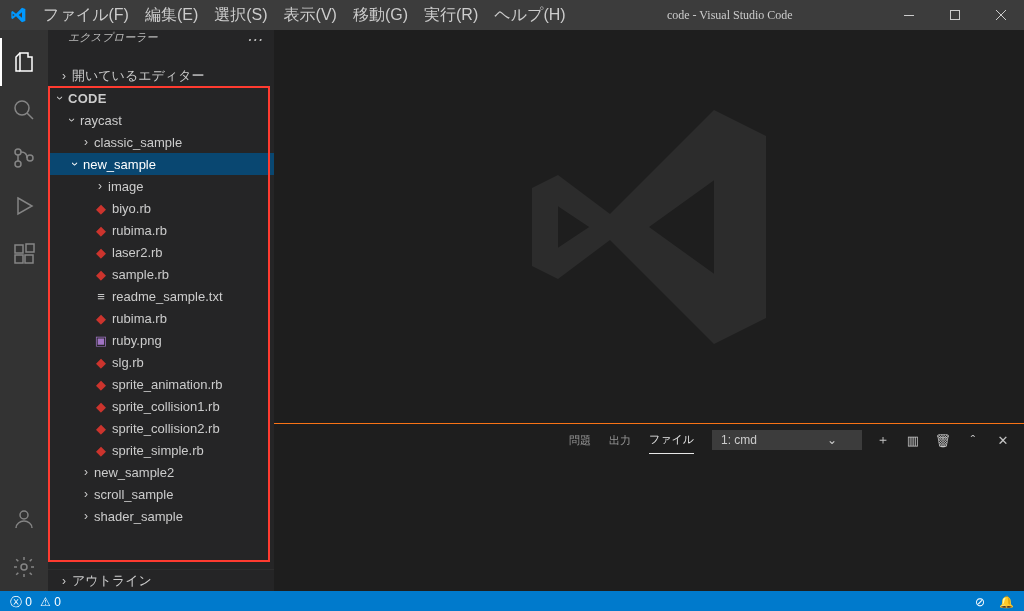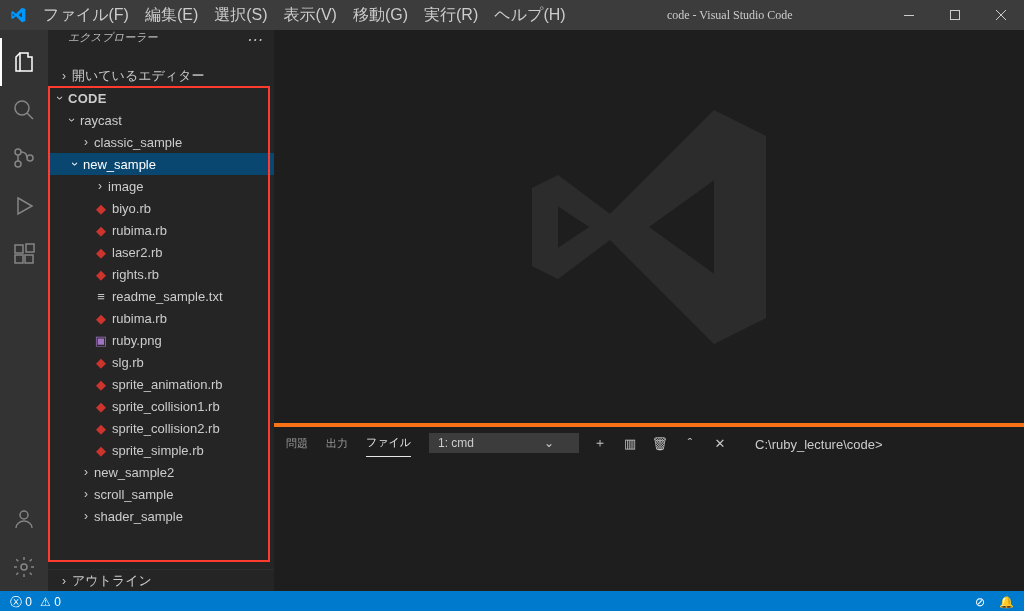--- a/index.html
+++ b/index.html
@@ -33,21 +33,21 @@
 .txt-ic { color: #c5c5c5; }
 .png-ic { color: #a074c4; }
 .folder-label { font-weight: 600; letter-spacing: 0.3px; }
 
 .highlight-box { position: absolute; border: 2px solid #ff3b30; pointer-events: none; }
 
 .editor-area { flex: 1; background: #1e1e1e; display: flex; flex-direction: column; }
 .editor-bg { flex: 1; display: flex; justify-content: center; align-items: center; }
 .vs-bg-logo { opacity: 0.06; }
 
-.panel { height: 168px; border-top: 4px solid #f97316; display: flex; flex-direction: row; }
+.panel { height: 168px; border-top: 1px solid #f97316; display: flex; flex-direction: column; align-items: flex-end; }
 .panel-tabs { height: 33px; display: flex; align-items: center; padding: 0 12px; gap: 18px; border-bottom: 1px solid #1e1e1e; }
 .panel-tab { color: #969696; font-size: 11px; padding: 6px 0; }
 .panel-tab.active { color: #e7e7e7; border-bottom: 1px solid #e7e7e7; }
 .panel-right { margin-left: auto; display: flex; align-items: center; gap: 12px; }
 .term-select { background: #3c3c3c; color: #cccccc; border: 1px solid #3c3c3c; padding: 2px 24px 2px 8px; font-size: 12px; position: relative; width: 150px; display: flex; align-items: center; justify-content: space-between; }
 .panel-icon { color: #c5c5c5; width: 18px; text-align: center; }
 .terminal-body { flex: 1; padding: 8px 14px; font-family: Consolas, monospace; font-size: 13px; color: #cccccc; line-height: 1.5; }
 
 .statusbar { height: 22px; background: #007acc; color: #ffffff; display: flex; align-items: center; font-size: 12px; padding: 0 10px; gap: 8px; }
 .status-right { margin-left: auto; display: flex; gap: 14px; }
@@ -179,21 +179,21 @@
       <div class="tree-row" style="padding-left:44px">
           <span class="ficon ruby-ic">◆</span>
           <span>rubima.rb</span>
         </div>
       <div class="tree-row" style="padding-left:44px">
           <span class="ficon ruby-ic">◆</span>
           <span>laser2.rb</span>
         </div>
       <div class="tree-row" style="padding-left:44px">
           <span class="ficon ruby-ic">◆</span>
-          <span>rights.rb</span>
+          <span>sample.rb</span>
         </div>
       <div class="tree-row" style="padding-left:44px">
           <span class="ficon txt-ic">≡</span>
           <span>readme_sample.txt</span>
         </div>
       <div class="tree-row" style="padding-left:44px">
           <span class="ficon ruby-ic">◆</span>
           <span>rubima.rb</span>
         </div>
       <div class="tree-row" style="padding-left:44px">
@@ -258,21 +258,20 @@
             </div>
           <span class="panel-icon">＋</span>
           <span class="panel-icon">▥</span>
           <span class="panel-icon">🗑</span>
           <span class="panel-icon">ˆ</span>
           <span class="panel-icon">✕</span>
         </div>
       </div>
       <div class="terminal-body">
         <div></div>
-        <div>C:\ruby_lecture\code&gt;</div>
       </div>
     </div>
   </div>
 </div>
 
 <div class="statusbar">
   <span>ⓧ <span>0</span></span>
   <span>⚠ <span>0</span></span>
   <div class="status-right">
     <span>⊘</span>

